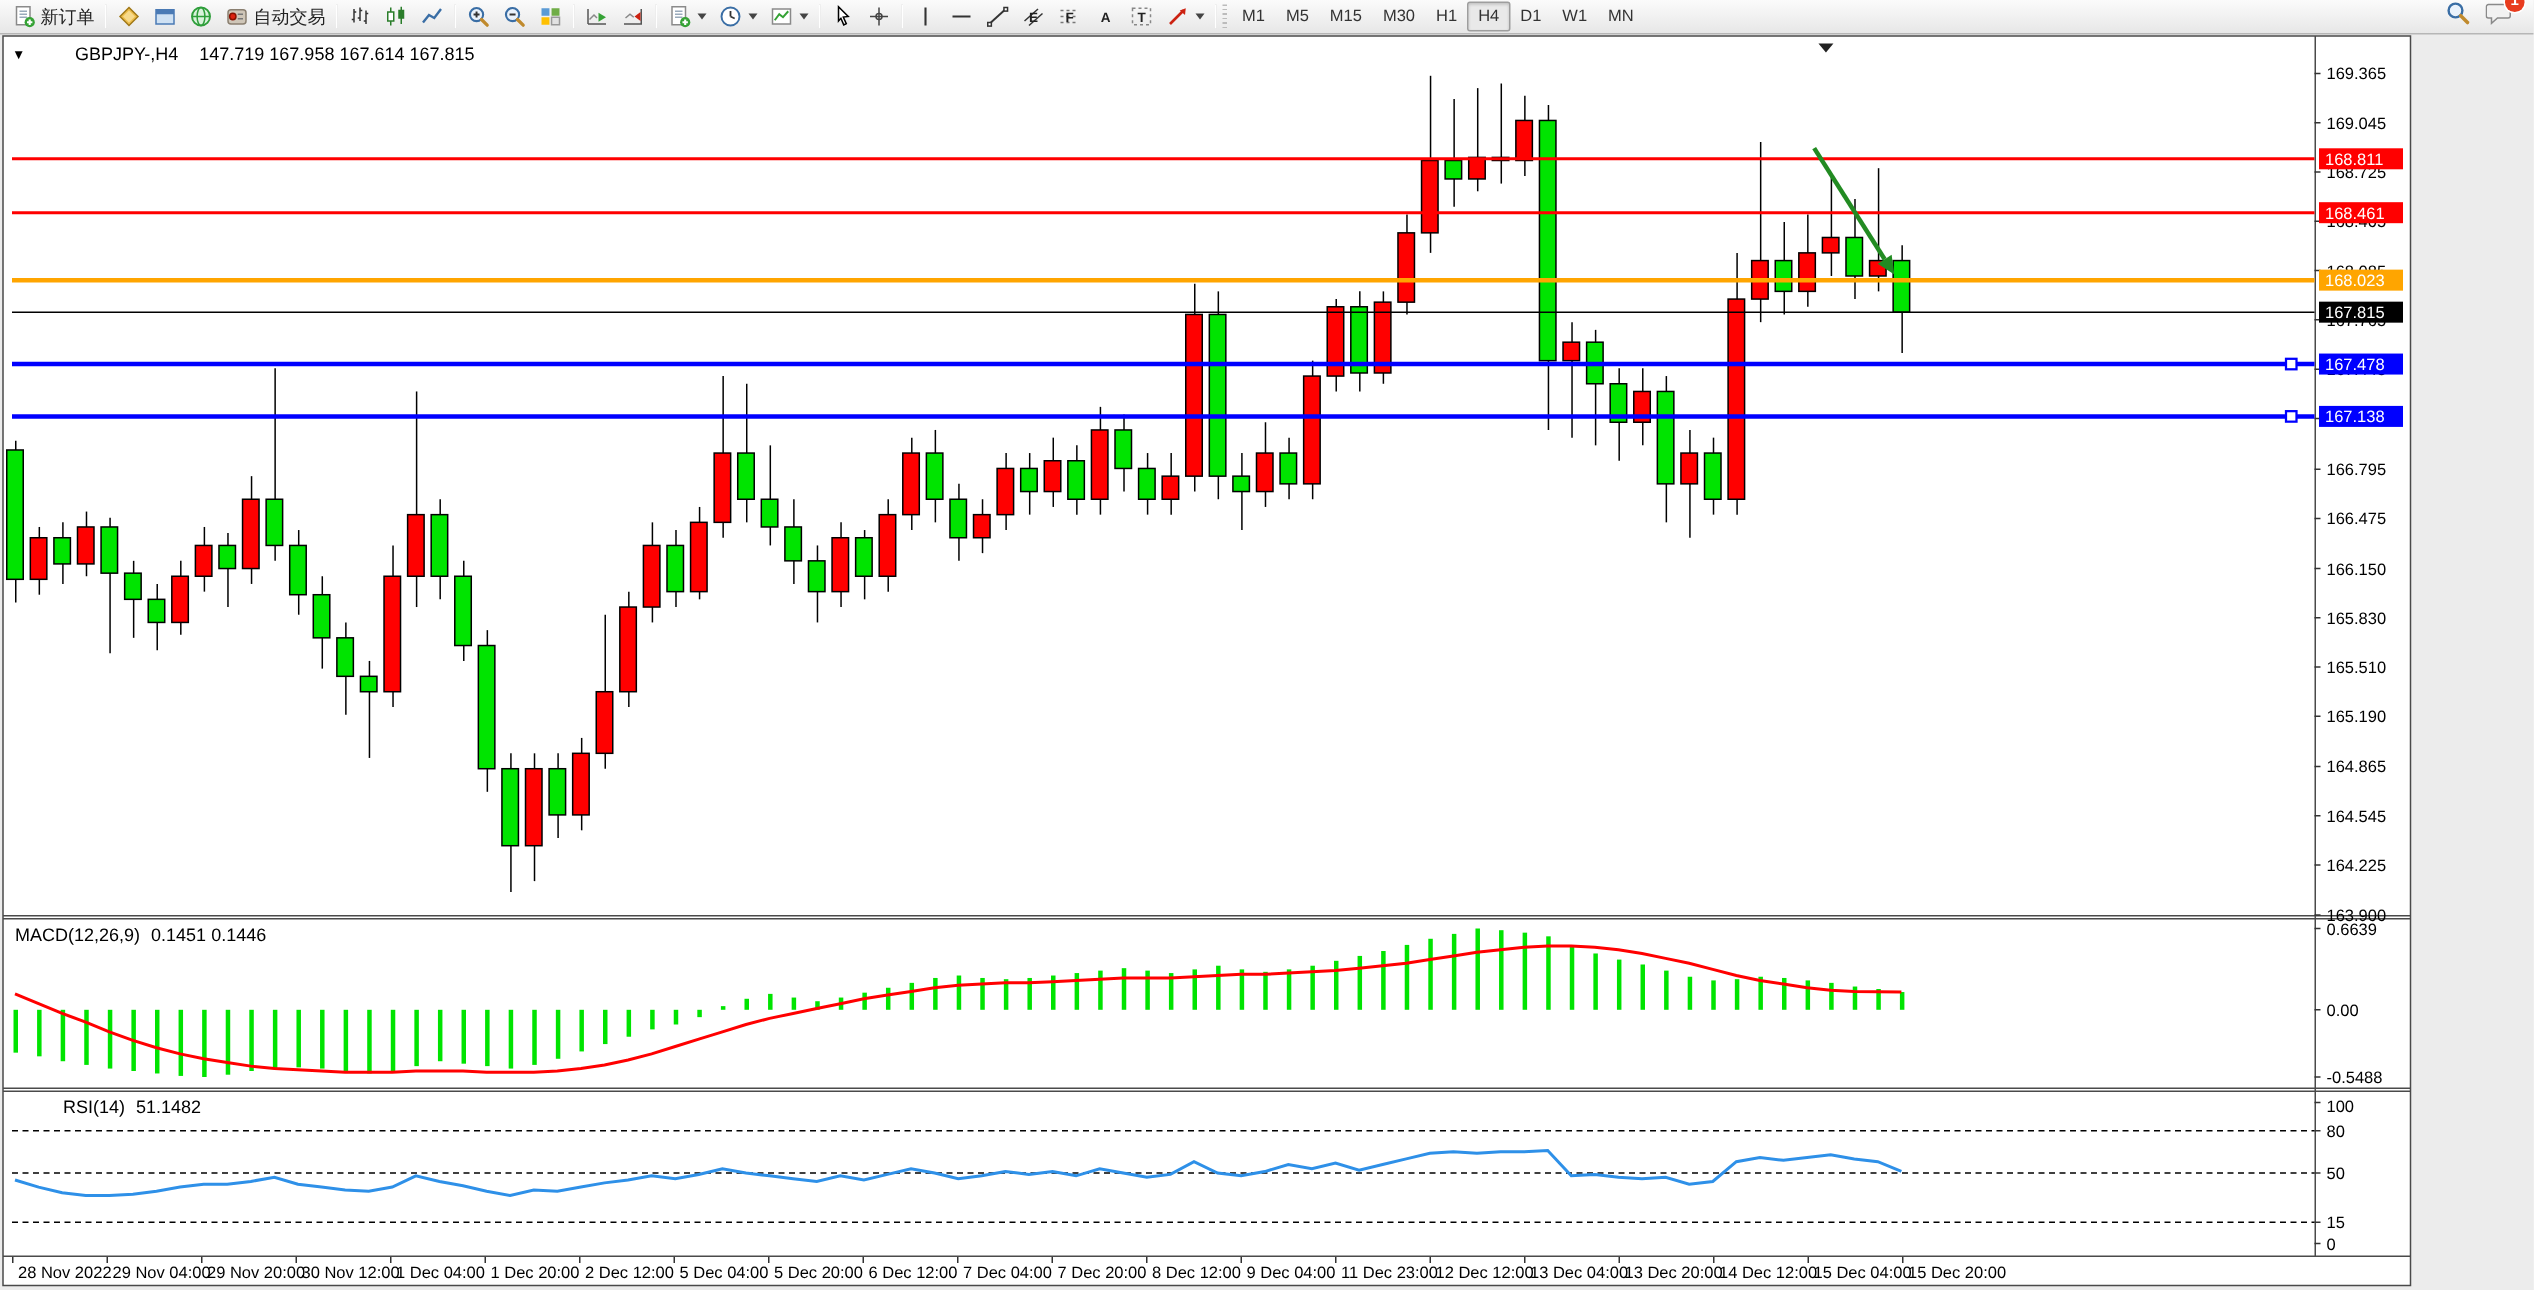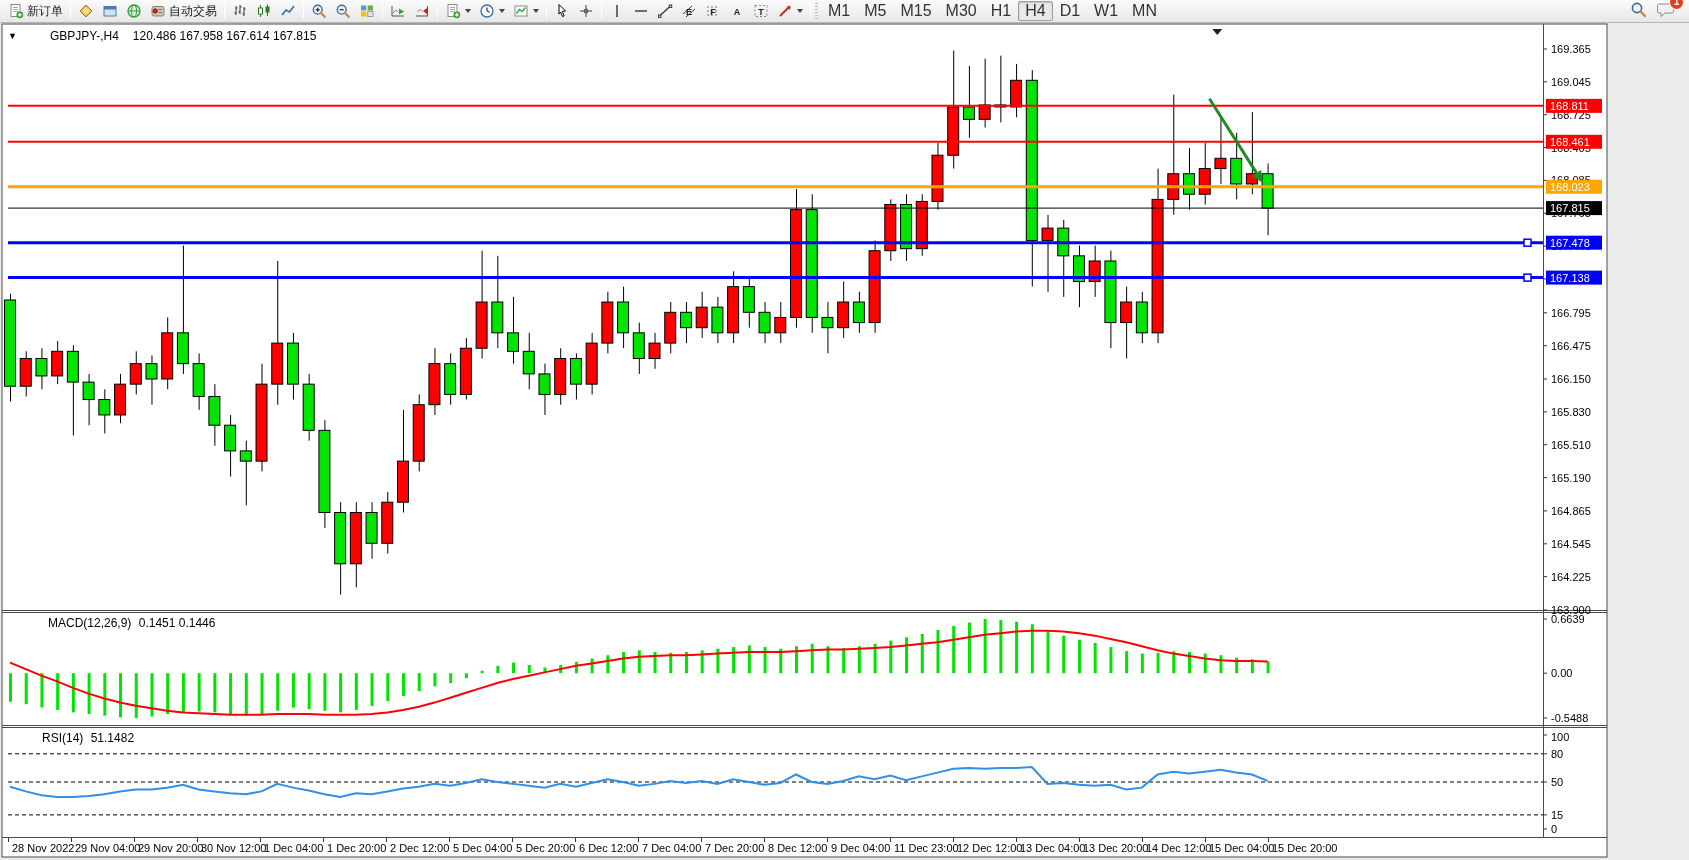--- a/index.html
+++ b/index.html
@@ -11,37 +11,37 @@
     display:flex; align-items:center; padding:0 4px; z-index:5; }
   .tbtn { height:36px; min-width:22px; display:flex; align-items:center; gap:3px;
     padding:1px 3px; border:1px solid transparent; border-radius:2px; cursor:default; }
   .tbtn .lbl { font-size:12px; color:#222; white-space:nowrap; }
   .caret { width:0; height:0; border-left:3px solid transparent;
     border-right:3px solid transparent; border-top:4px solid #444; margin-left:1px; }
   .tsep { width:1px; height:16px; background:#c3c3c3; margin:0 3px;
     border-right:1px solid #fff; }
   .tgrip { width:3px; height:16px; margin:0 3px 0 1px;
     background:repeating-linear-gradient(#bbb 0 1px, transparent 1px 3px); }
-  .tf-btn { font-size:16px; color:#333; padding:2px 6px; height:20px;
+  .tf-btn { font-size:11px; color:#333; padding:2px 6px; height:20px;
     display:flex; align-items:center; border:1px solid transparent; border-radius:2px;}
   .tf-btn.active { background:#e9e9e9; border-color:#9e9e9e;
     box-shadow:inset 0 1px 2px rgba(0,0,0,.18); }
   .tb-right { margin-left:auto; display:flex; align-items:center; gap:10px;
     padding-right:10px; }
   .chat-wrap { position:relative; }
   .badge { position:absolute; top:-5px; right:-8px; background:#e83c1e; color:#fff;
     border-radius:8px; font-size:10px; line-height:12px; min-width:13px; height:13px;
     text-align:center; padding:0 2px; font-weight:bold;
     box-shadow:0 0 0 1px #fff; }
   
   .overlay { position:absolute; z-index:3; font-size:12px; color:#000;
     white-space:nowrap; }
   #symbol-label { left:8px; top:29px; display:flex; align-items:center; gap:6px; }
   #symbol-label .tri { font-size:9px; color:#000; }
-  #macd-label { left:10px; top:616px; font-size:12px;margin-left:38px; }
+  #macd-label { left:10px; top:616px; font-size:12px; }
   #rsi-label  { left:10px; top:731px; font-size:12px;margin-left:32px; }
   .overlay span { margin-right:4px; }
   svg#chart { position:absolute; left:0; top:0; z-index:1; }
   svg text { font-family:"Liberation Sans", sans-serif; }
 </style>
 </head>
 <body>
 
 <div class="toolbar" id="toolbar">
   <div class="tbtn">
@@ -670,21 +670,21 @@
       <line x1="1543" y1="814.9" x2="1547" y2="814.9" stroke="#333"></line>
       <text x="1551" y="818.9" font-size="11px" fill="#000">15</text>
       <line x1="1543" y1="829" x2="1547" y2="829" stroke="#333"></line>
       <text x="1551" y="833" font-size="11px" fill="#000">0</text>
     </g>
   </svg>
 
 <div class="overlay" id="symbol-label">
   <span class="tri">▼</span>
   <span style="margin-right:8px;margin-left:23px;">GBPJPY-,H4</span>
-  <span>120.486 167.958 167.614 167.815</span>
+  <span>147.719 167.958 167.614 167.815</span>
 </div>
 <div class="overlay" id="macd-label">
   <span>MACD(12,26,9)</span>
   <span>0.1451 0.1446</span>
 </div>
 <div class="overlay" id="rsi-label">
   <span>RSI(14)</span>
   <span>51.1482</span>
 </div>
 

